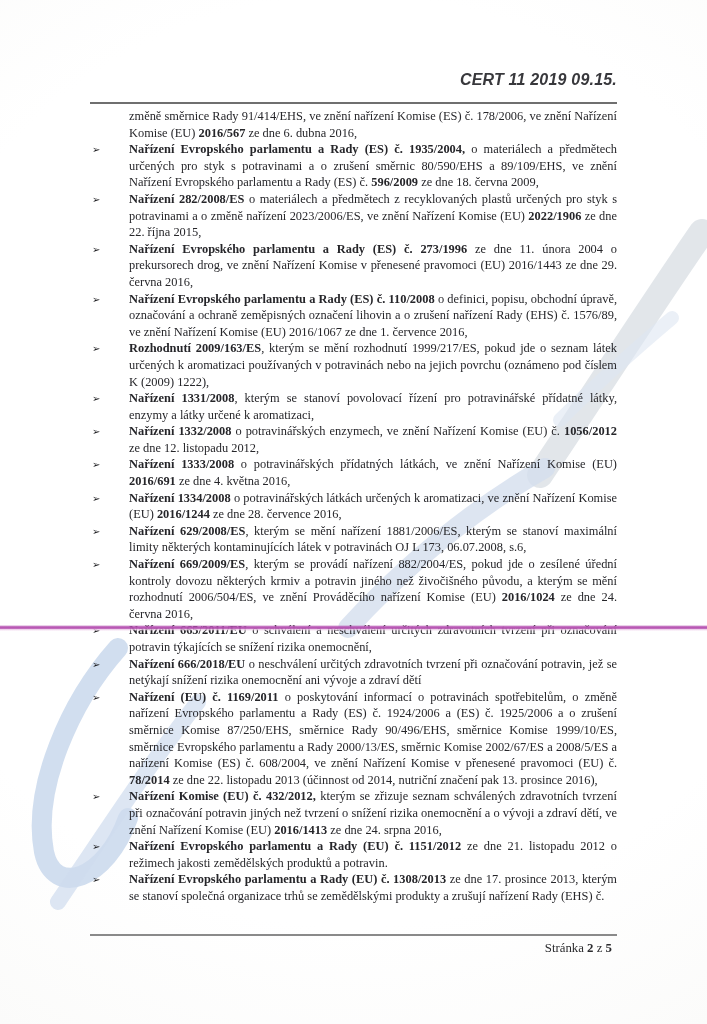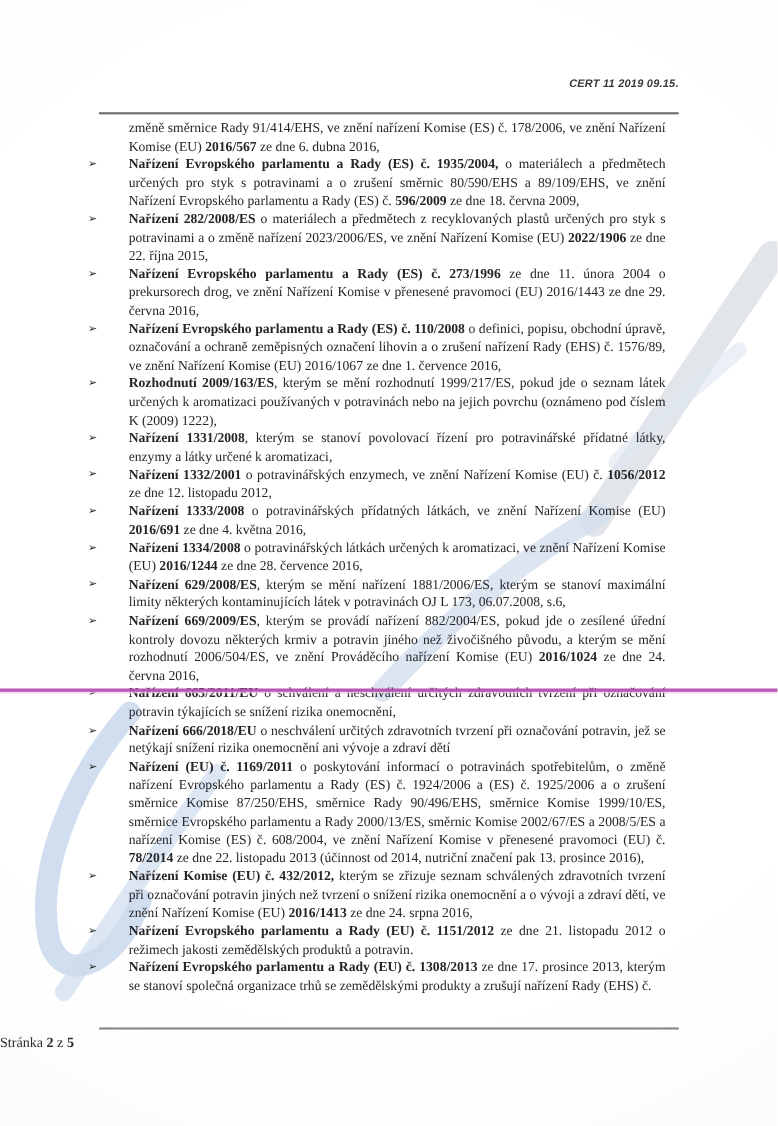--- a/index.html
+++ b/index.html
@@ -18,31 +18,31 @@
   
   .watermark{
     position:absolute;left:0;top:0;width:707px;height:1024px;
     z-index:0;pointer-events:none;
   }
   
   .header-text{
     position:absolute;top:71px;right:90px;
     font-family:"Liberation Sans","DejaVu Sans",sans-serif;
     font-style:italic;font-weight:bold;
-    font-size:10px;color:#38383c;
+    font-size:16px;color:#38383c;
     letter-spacing:.2px;
     z-index:1;
   }
   .header-rule{
     position:absolute;left:90px;top:102px;width:527px;height:2px;
     background:#6f6f6f;z-index:1;
   }
   
   .content{
-    position:absolute;left:80px;top:108px;width:525px;
+    position:absolute;left:92px;top:108px;width:525px;
     font-size:12.4px;line-height:16.6px;
     z-index:1;
   }
   .item{display:flex;align-items:flex-start;}
   .item .bullet{
     flex:0 0 37px;
     font-family:"DejaVu Sans",sans-serif;
     font-size:10px;line-height:16.6px;
     color:#1c1c1f;
     padding-top:1px;
@@ -63,21 +63,21 @@
       rgba(234,194,228,.75) 75%,
       rgba(234,194,228,0) 100%);
   }
   
   .footer-rule{
     position:absolute;left:90px;top:934px;width:527px;height:1.5px;
     background:#8a8a8a;z-index:1;
   }
   .footer-text{
     position:absolute;left:0;top:941px;width:612px;
-    text-align:left;font-size:12.8px;color:#2b2b2e;z-index:1;
+    text-align:right;font-size:12.8px;color:#2b2b2e;z-index:1;
   }
 </style>
 </head>
 <body>
 
 <div class="page">
 
   <svg class="watermark" viewBox="0 0 707 1024" xmlns="http://www.w3.org/2000/svg" aria-hidden="true">
     <g fill="none" stroke-linecap="round">
       <path d="M 540 475 C 600 385 655 300 702 232" stroke="#dfe3e8" stroke-width="26" opacity="0.9"></path>
@@ -115,21 +115,21 @@
       <div class="item">
         <span class="bullet">➢</span>
         <div class="txt"><span class="b">Rozhodnutí 2009/163/ES</span><span>, kterým se mění rozhodnutí 1999/217/ES, pokud jde o seznam látek určených k aromatizaci používaných v potravinách nebo na jejich povrchu (oznámeno pod číslem K (2009) 1222),</span></div>
       </div>
       <div class="item">
         <span class="bullet">➢</span>
         <div class="txt"><span class="b">Nařízení 1331/2008</span><span>, kterým se stanoví povolovací řízení pro potravinářské přídatné látky, enzymy a látky určené k aromatizaci,</span></div>
       </div>
       <div class="item">
         <span class="bullet">➢</span>
-        <div class="txt"><span class="b">Nařízení 1332/2001</span><span> o potravinářských enzymech, ve znění Nařízení Komise (EU) č. </span><span class="b">1056/2012</span><span> ze dne 12. listopadu 2012,</span></div>
+        <div class="txt"><span class="b">Nařízení 1332/2008</span><span> o potravinářských enzymech, ve znění Nařízení Komise (EU) č. </span><span class="b">1056/2012</span><span> ze dne 12. listopadu 2012,</span></div>
       </div>
       <div class="item">
         <span class="bullet">➢</span>
         <div class="txt"><span class="b">Nařízení 1333/2008</span><span> o potravinářských přídatných látkách, ve znění Nařízení Komise (EU) </span><span class="b">2016/691</span><span> ze dne 4. května 2016,</span></div>
       </div>
       <div class="item">
         <span class="bullet">➢</span>
         <div class="txt"><span class="b">Nařízení 1334/2008</span><span> o potravinářských látkách určených k aromatizaci, ve znění Nařízení Komise (EU) </span><span class="b">2016/1244</span><span> ze dne 28. července 2016,</span></div>
       </div>
       <div class="item">

